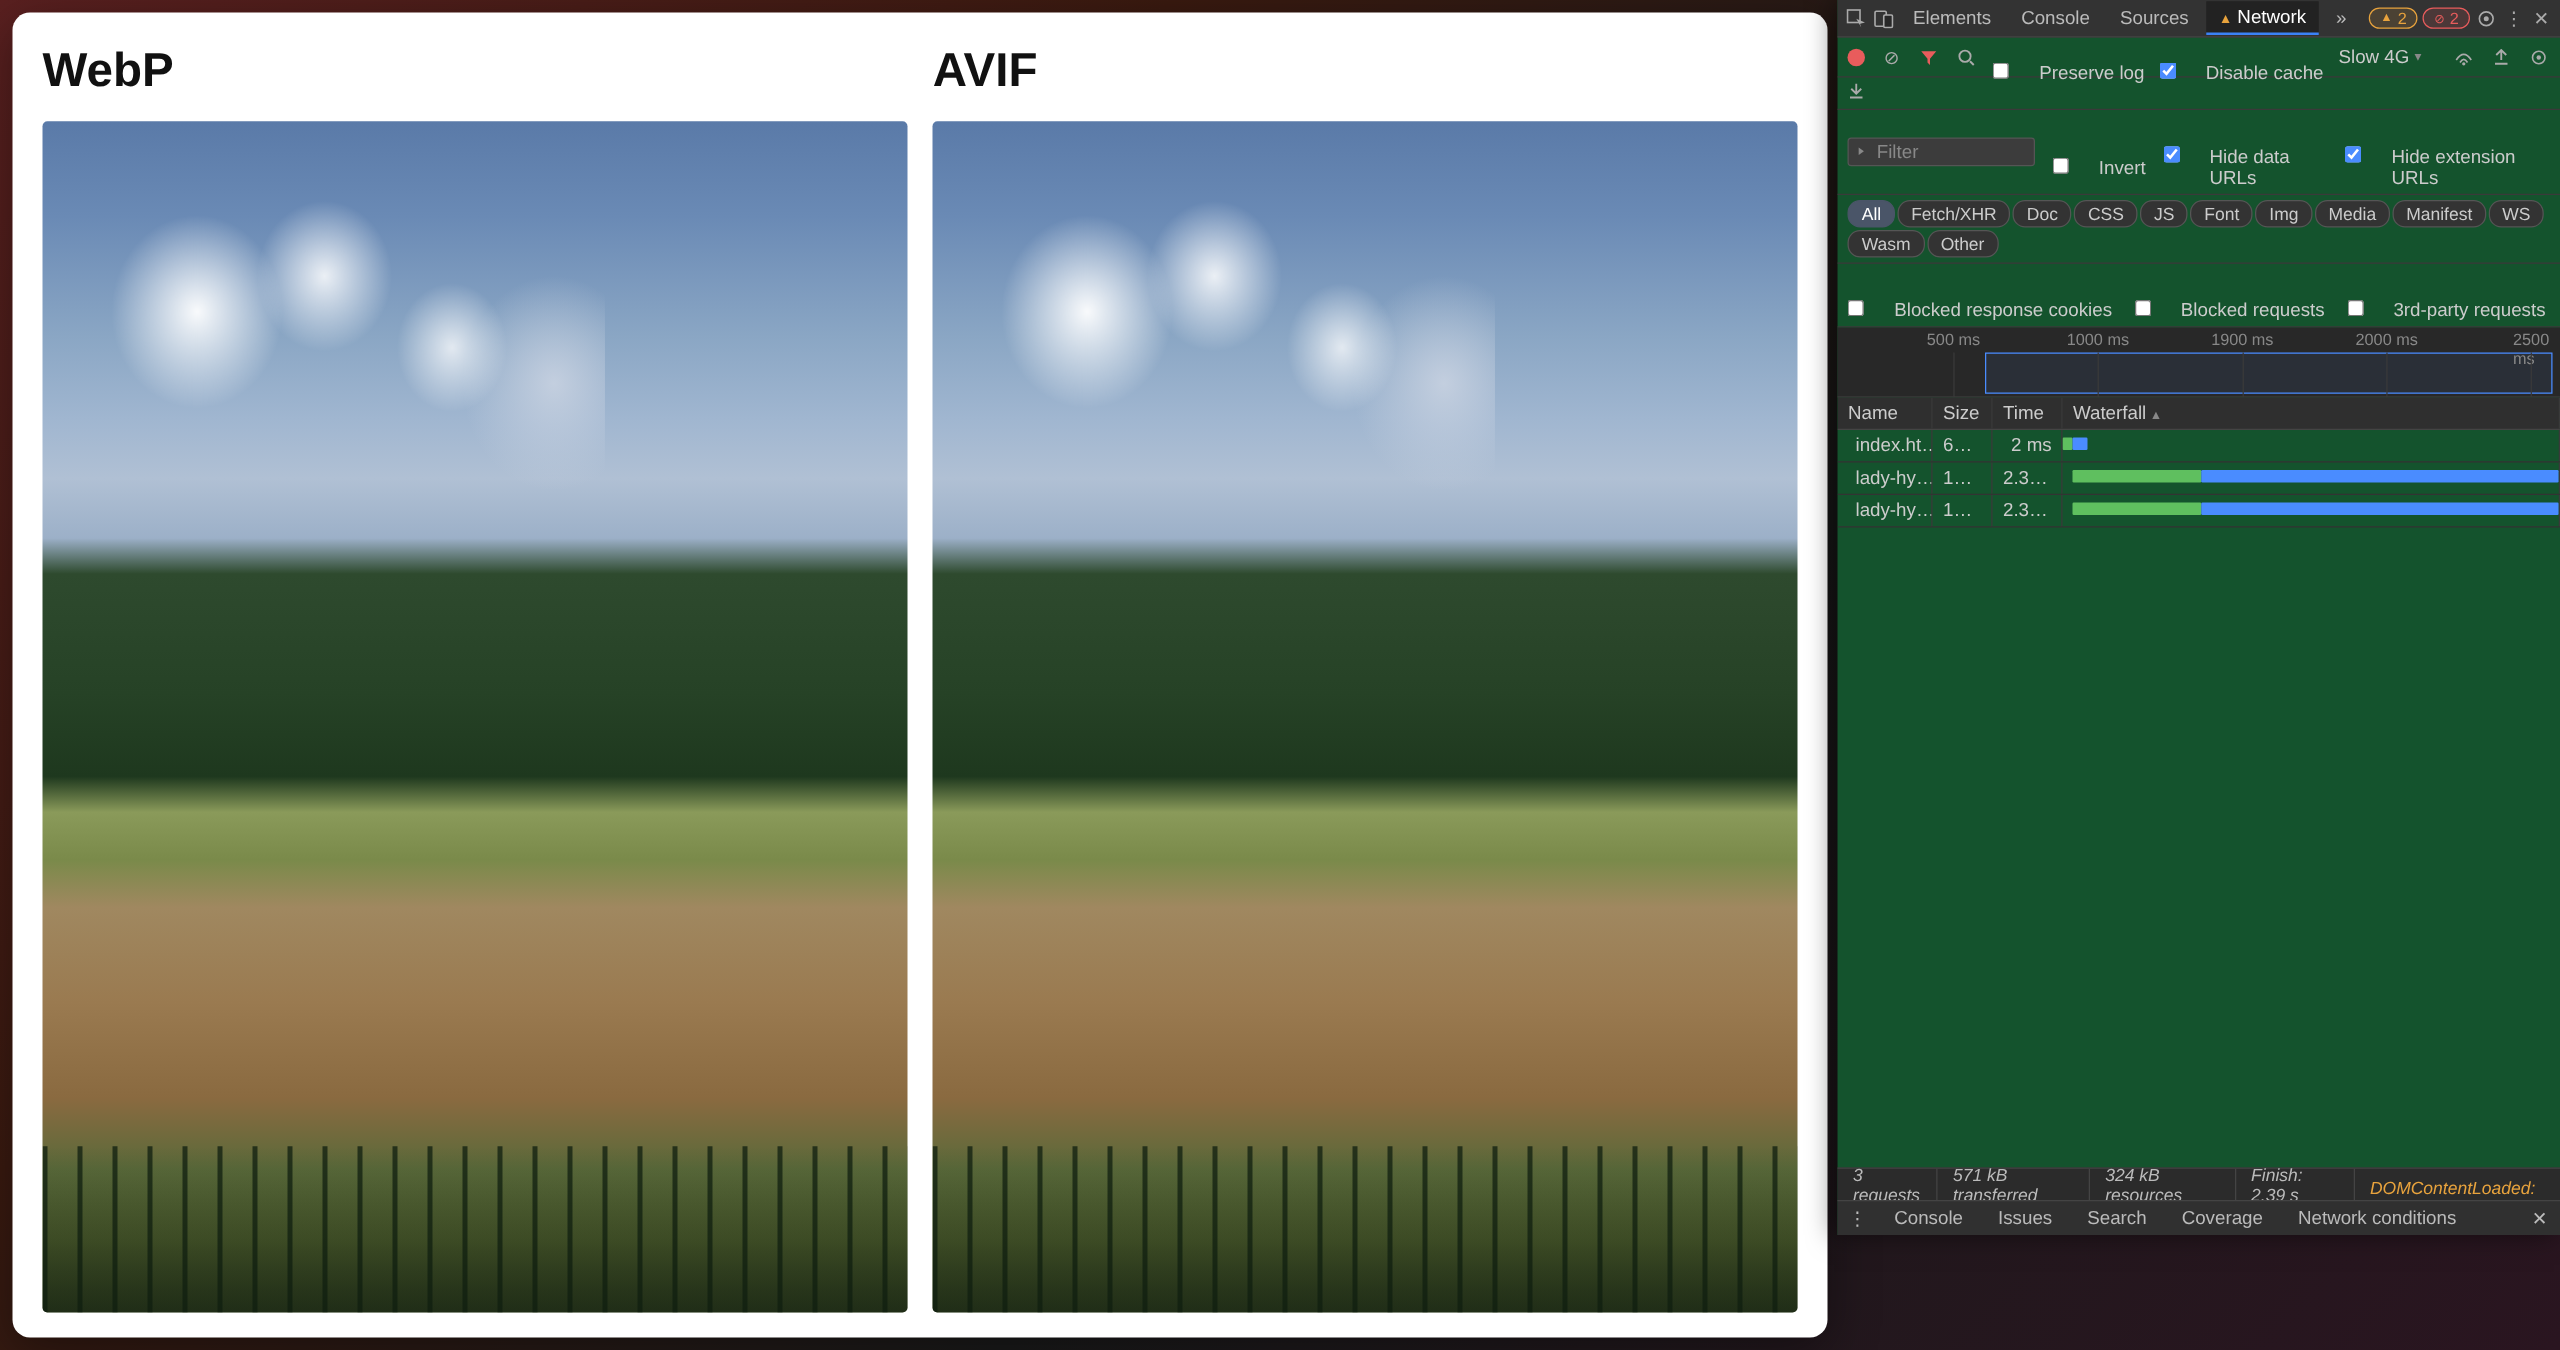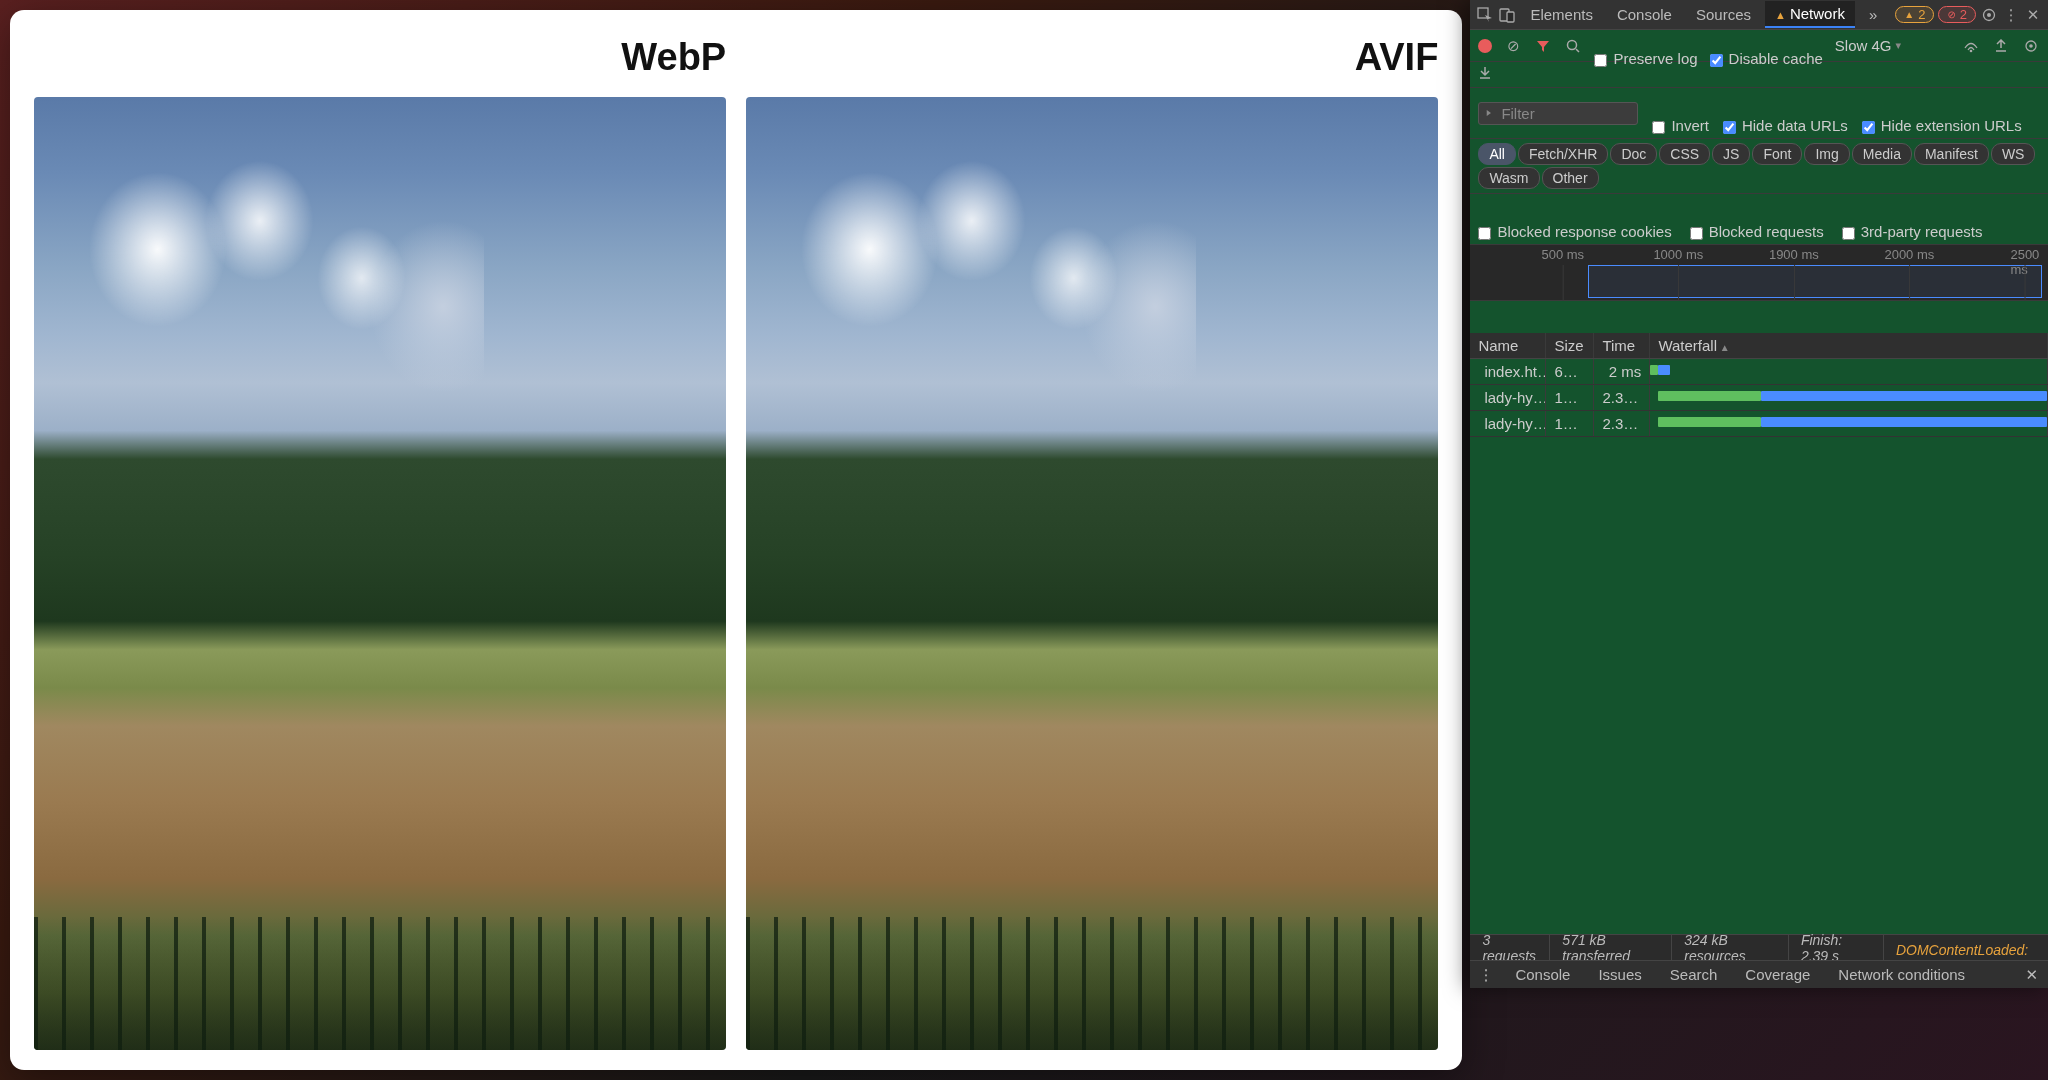--- a/index.html
+++ b/index.html
@@ -18,21 +18,21 @@
   height: 1060px;
   margin: 10px 0 0 10px;
   background: #fff;
   border-radius: 14px;
   padding: 20px 24px;
   display: flex;
   gap: 20px;
   box-shadow: 0 10px 40px rgba(0,0,0,.4);
 }
 .col { flex: 1; display: flex; flex-direction: column; }
-.col h2 { font-size: 38px; font-weight: 700; margin: 6px 0 18px; color: #111; text-align: right; }
+.col h2 { font-size: 38px; font-weight: 700; margin: 6px 0 18px; color: #111; }
 .img {
   flex: 1;
   border-radius: 4px;
   background:
     linear-gradient(to bottom,
       #5a7aa8 0%, #6a8ab5 8%, #8aa6c4 18%, #a0b6d0 25%,
       #b0c0d4 30%, #9cb0c8 35%,
       #2e4a2e 38%, #264226 48%, #1e381e 55%,
       #8a9a5a 58%, #7a8a4a 62%,
       #a08860 66%, #9a7a50 74%, #8a6a40 82%,
@@ -100,21 +100,21 @@
   height: 32px;
   padding: 0 8px;
   gap: 12px;
   border-bottom: 1px solid #3a3a3a;
   font-size: 15px;
   color: #ccc;
 }
 .rec { width: 14px; height: 14px; border-radius: 50%; background: #e85c5c; }
 .tool-icon { width:18px; height:18px; display:flex; align-items:center; justify-content:center; color:#aaa; }
 .tool-icon.red { color:#e85c5c; }
-.chk { display:flex; align-items:flex-end; gap:6px;margin-top:25px; }
+.chk { display:flex; align-items:flex-start; gap:24px;margin-top:25px; }
 .chk input { accent-color:#4a8cff; }
 .throttle { color:#ccc; display:flex; align-items:center; gap:4px; }
 .throttle::after { content:"▾"; font-size:11px; color:#888; }
 
 .subbar { height: 26px; display:flex; align-items:center; padding:0 8px; border-bottom:1px solid #3a3a3a; }
 .dl-icon { color:#aaa; font-size:15px; }
 
 .filterbar { display:flex; align-items:center; gap:14px; padding:4px 8px; border-bottom:1px solid #3a3a3a; }
 .filterinput {
   background:#3c3c3c; border:1px solid #555; border-radius:3px;
@@ -124,21 +124,21 @@
 .typebar { display:flex; gap:2px; padding:4px 8px; border-bottom:1px solid #3a3a3a; flex-wrap:wrap; }
 .type { padding:2px 10px; border:1px solid #555; border-radius:10px; font-size:14px; color:#ccc; background:#333; cursor:pointer;}
 .type.active { background:#4a5568; color:#fff; border-color:#4a5568;}
 .blockedbar { display:flex; gap:18px; padding:4px 8px; border-bottom:1px solid #3a3a3a; font-size:15px;}
 
 .timeline { height:56px; border-bottom:1px solid #3a3a3a; position:relative; background:#282828; }
 .tick { position:absolute; top:2px; font-size:13px; color:#888; transform:translateX(-50%);}
 .tick::after { content:""; position:absolute; left:50%; top:18px; width:1px; height:36px; background:#3a3a3a;}
 .tl-sel { position:absolute; top:20px; left:118px; right:6px; bottom:2px; border:1px solid #4a8cff; background:#4a8cff12;}
 
-.table { flex:1; overflow:auto; font-size:15px;margin-top:32px; }
+.table { flex:1; overflow:auto; font-size:15px; }
 .thead, .trow { display:grid; grid-template-columns: 76px 48px 56px 1fr; align-items:center; }
 .thead { background:#2f2f2f; border-bottom:1px solid #444; color:#ccc; position:sticky; top:0;}
 .thead > div, .trow > div { padding:4px 8px; border-right:1px solid #3a3a3a; white-space:nowrap; overflow:hidden; text-overflow:ellipsis;}
 .thead .sort::after{ content:" ▲"; font-size:10px; color:#888;}
 .trow { border-bottom:1px solid #333; color:#ccc;}
 .fname { display:flex; align-items:center; gap:6px;}
 .fi { width:14px; height:14px; border-radius:2px; display:inline-block;}
 .fi.doc{ background:#4a6fa0;}
 .fi.img{ background:#5a9a5a;}
 .time { text-align:right;}

